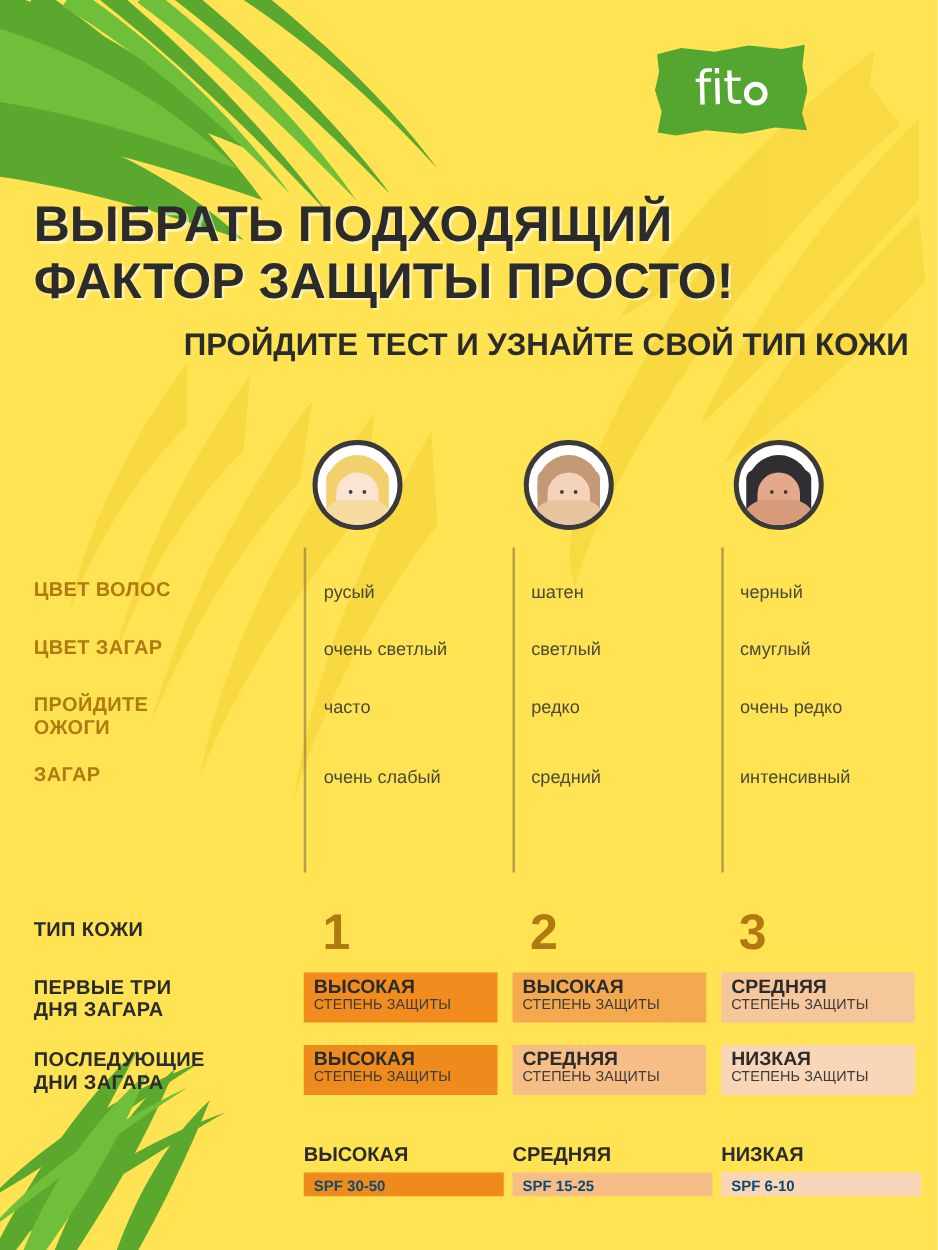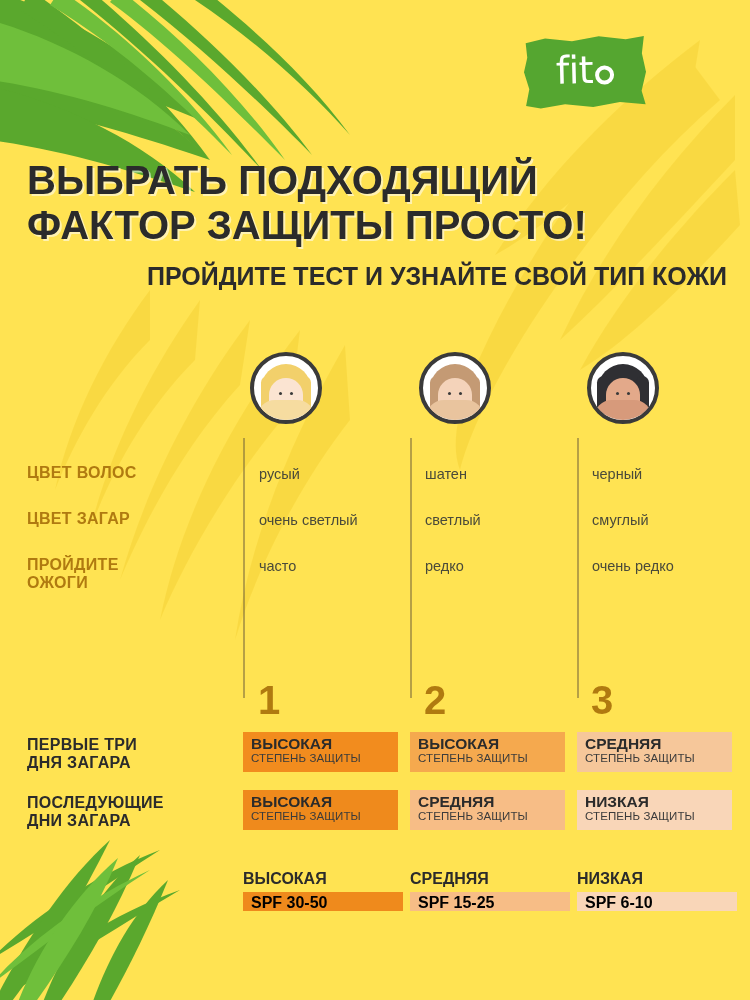--- a/index.html
+++ b/index.html
@@ -134,21 +134,21 @@
   .band .bt { font-size: 15.5px; font-weight: 800; color: #2b2b2b; line-height: 1.05; }
   .band .bs { font-size: 11.5px; font-weight: 400; color: #3b3b3b; letter-spacing: .1px; }
 
   .footrow { position: relative; height: 54px; }
   .foot { position: absolute; top: 0; width: 160px; }
   .foot.c1 { left: 243px; }
   .foot.c2 { left: 410px; }
   .foot.c3 { left: 577px; }
   .foot .ft { font-size: 16px; font-weight: 800; color: #2b2b2b; }
   .foot .fbar { margin-top: 4px; height: 19px; padding: 2px 0 0 8px; }
-  .foot .fspf { font-size: 16px; font-weight: 800; color: #000000; }
+  .foot .fspf { font-size: 12px; font-weight: 800; color: #0c4a6e; }
 </style>
 </head>
 <body>
 
 <div class="poster">
 
   <div class="leaf-layer">
     <svg width="750" height="1000" viewBox="0 0 750 1000">
 
       <g opacity="0.22" fill="#e8b90e">
@@ -262,22 +262,29 @@
     <div class="row" style="height:56px;">
       <div class="rlabel">
         <span>ПРОЙДИТЕ</span><br>
         <span>ОЖОГИ</span>
       </div>
       <div class="cell c1">часто</div>
       <div class="cell c2">редко</div>
       <div class="cell c3">очень редко</div>
     </div>
 
+    <div class="row">
+      <div class="rlabel">ЗАГАР</div>
+      <div class="cell c1">очень слабый</div>
+      <div class="cell c2">средний</div>
+      <div class="cell c3">интенсивный</div>
+    </div>
 
     <div class="row" style="margin-top:78px; height:46px;">
+      <div class="rlabel dark">ТИП КОЖИ</div>
       <div class="tipnum c1">1</div>
       <div class="tipnum c2">2</div>
       <div class="tipnum c3">3</div>
     </div>
 
     <div class="row" style="height:58px;padding-left:10px;">
       <div class="rlabel dark">
         <span>ПЕРВЫЕ ТРИ</span><br>
         <span>ДНЯ ЗАГАРА</span>
       </div>

